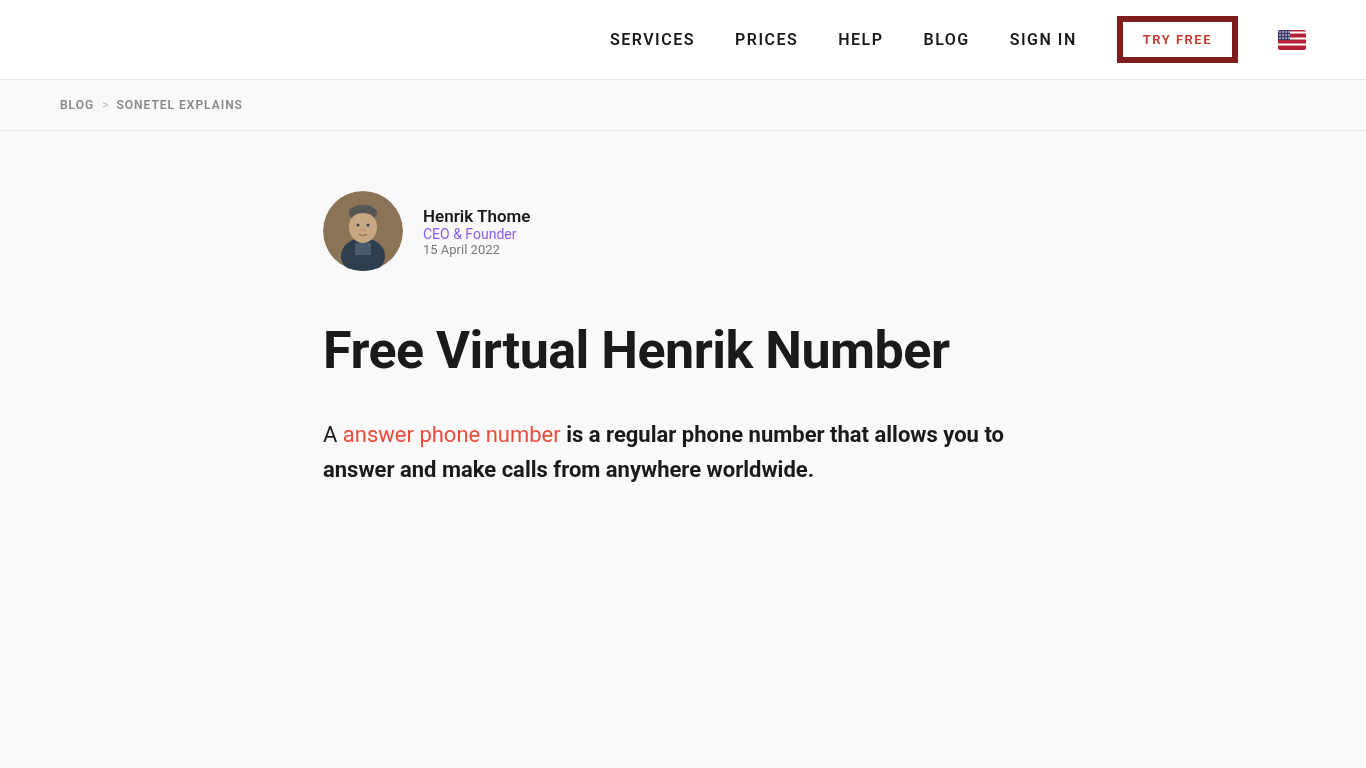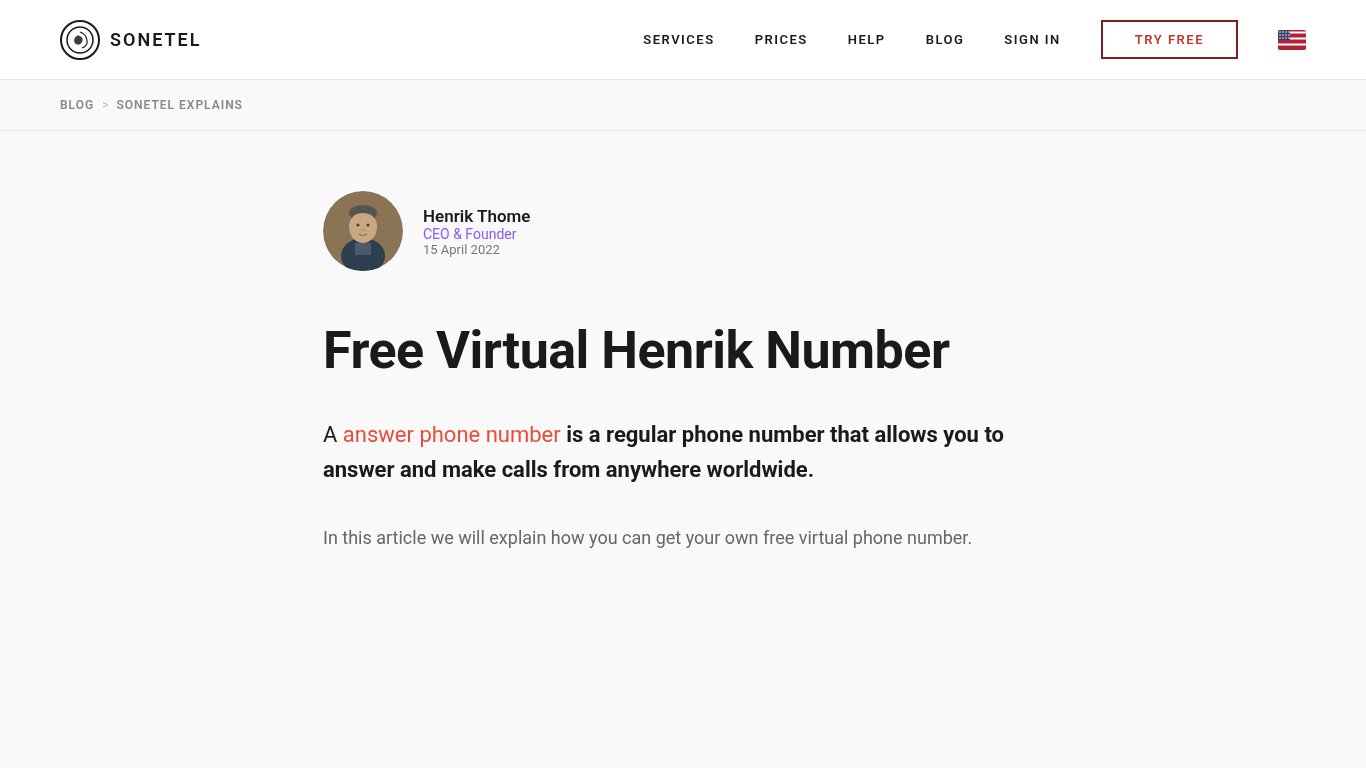--- a/index.html
+++ b/index.html
@@ -61,37 +61,37 @@
     }
 
     nav {
       display: flex;
       align-items: center;
       gap: 40px;
       margin-left: auto;
     }
 
     .nav-link {
-      font-size: 13px;
+      font-size: 16px;
       font-weight: 600;
       letter-spacing: 1.5px;
       color: #1a1a1a;
       text-transform: uppercase;
       text-decoration: none;
       cursor: pointer;
     }
 
     .try-free-btn {
       font-size: 13px;
       font-weight: 600;
       letter-spacing: 1.5px;
       color: #c0392b;
       text-transform: uppercase;
-      border: 2px solid #7f1d1d;
-      padding: 10px 32px;
+      border: 6px solid #7f1d1d;
+      padding: 10px 20px;
       text-decoration: none;
       cursor: pointer;
       background: transparent;
     }
 
     .flag-icon {
       width: 28px;
       height: 20px;
       cursor: pointer;
       border-radius: 2px;
@@ -219,30 +219,20 @@
     .article-body {
       font-size: 18px;
       color: #666;
       line-height: 1.7;
     }
   </style>
 </head>
 <body>
 
 <header>
-  <a class="logo-area">
-    <div class="logo-icon">
-      <svg viewBox="0 0 28 28" fill="none" xmlns="http://www.w3.org/2000/svg">
-        <circle cx="14" cy="14" r="13" stroke="#1a1a1a" stroke-width="1.5" fill="white"></circle>
-        <path d="M8 14 Q10 8 14 10 Q18 12 16 16 Q14 20 10 18 Q8 17 8 14Z" fill="#1a1a1a" opacity="0.85"></path>
-        <path d="M14 6 Q20 8 21 14 Q22 20 16 22" stroke="#1a1a1a" stroke-width="1.2" fill="none"></path>
-      </svg>
-    </div>
-    <span class="logo-name">SONETEL</span>
-  </a>
 
   <nav>
     <a class="nav-link">SERVICES</a>
     <a class="nav-link">PRICES</a>
     <a class="nav-link">HELP</a>
     <a class="nav-link">BLOG</a>
     <a class="nav-link">SIGN IN</a>
     <a class="try-free-btn">TRY FREE</a>
     <div class="flag-icon">
       <svg width="28" height="20" viewBox="0 0 28 20">
@@ -309,15 +299,14 @@
       <span class="author-date">15 April 2022</span>
     </div>
   </div>
 
   <h1 class="article-title">Free Virtual Henrik Number</h1>
 
   <p class="article-intro">
     <span>A </span><a class="highlight-link">answer phone number</a><strong><span> is a regular phone number that allows you to answer and make calls from anywhere worldwide.</span></strong>
   </p>
 
-  <p class="article-body">In this article we will explain how you can get your own free virtual phone number.</p>
 
 </main>
 
 </body></html>

